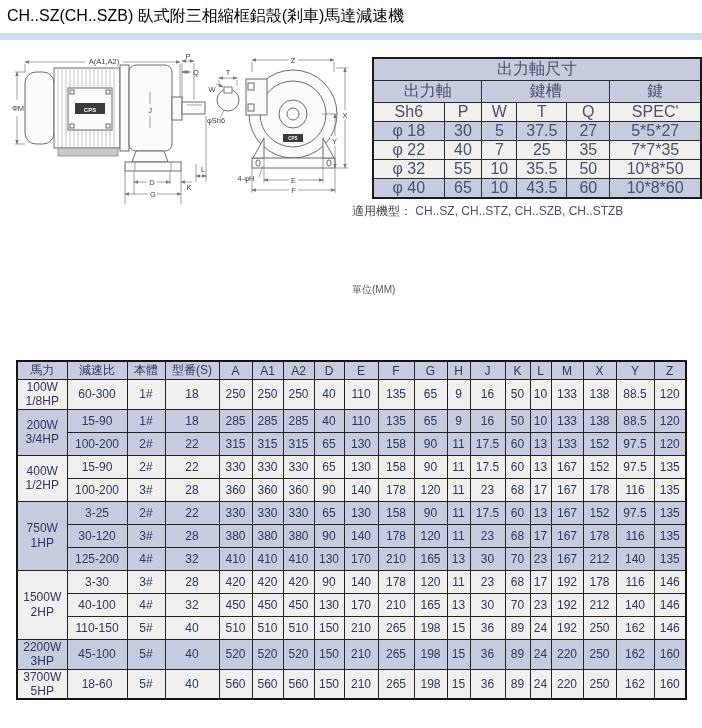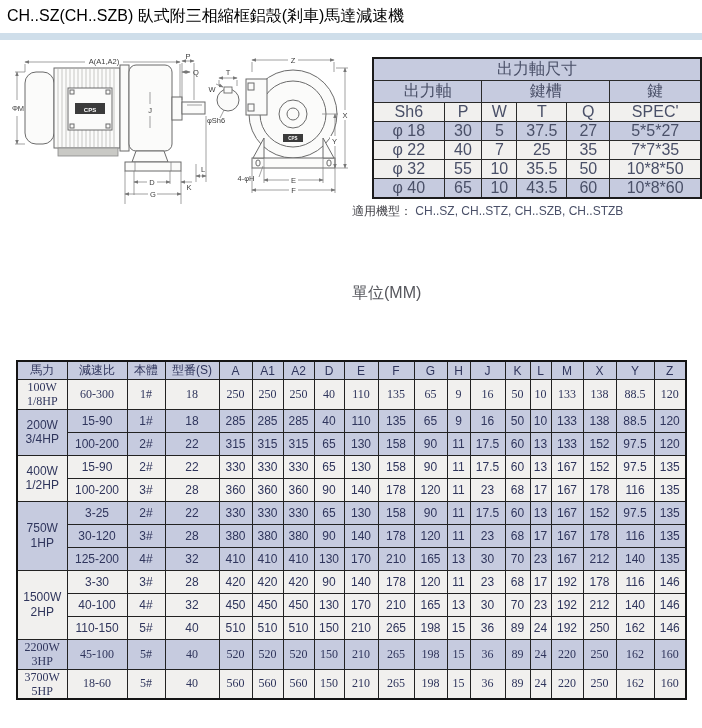--- a/index.html
+++ b/index.html
@@ -27,28 +27,28 @@
   #shaft-table{border:2px solid #1b1b1b;font-size:16px;color:#4a5068;text-align:center;margin-left:20px;}
   #shaft-table th,#shaft-table td{border:1px solid #2a2a2a;padding:0;font-weight:normal;}
   #shaft-table tr{height:17px;}
   #shaft-table tr.title-row{height:18px;}
 
   .lav{background:#c6cbdf;}
   .lit{background:#f1f0ee;}
 
   .applicable{position:absolute;left:352px;top:203px;font-size:12px;color:#3e3e44;white-space:nowrap;text-align:center;}
   .applicable .models{color:#4a5068;}
-  .unit-note{position:absolute;left:352px;top:283px;font-size:16px;color:#55565c;}
+  .unit-note{position:absolute;left:352px;top:283px;font-size:10px;color:#55565c;}
 
   #dim-table{position:absolute;left:16px;top:360px;border:2px solid #141414;
     font-size:12px;color:#2f355c;text-align:center;table-layout:fixed;}
   #dim-table th,#dim-table td{border:1px solid #222;padding:0 1px;overflow:hidden;font-weight:normal;}
   #dim-table thead tr{height:16px;}
   #dim-table tr.r-norm{height:23px;}
-  #dim-table tr.r-tall{height:20px;font-family:Liberation Serif, serif;}
+  #dim-table tr.r-tall{height:20px;}
   #dim-table td.power-cell{white-space:pre-line;line-height:1.2;}
 </style>
 </head>
 <body>
 
 <div class="title">CH..SZ(CH..SZB)  臥式附三相縮框鋁殼(剎車)馬達減速機</div>
 <div class="blue-bar"></div>
 
 <svg class="drawings" width="340" height="158" viewBox="0 0 340 158">
   <defs>

